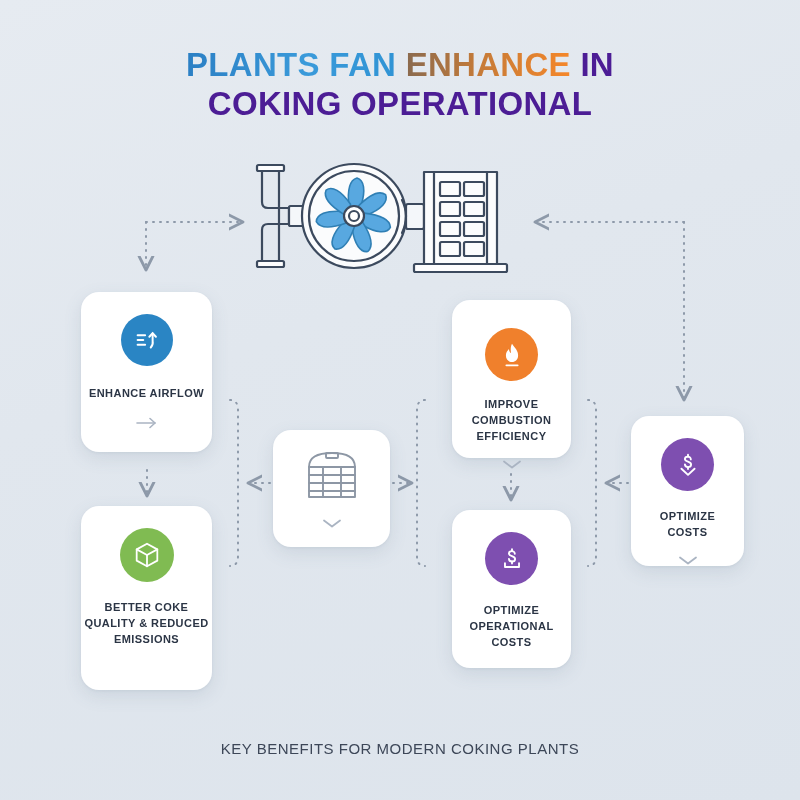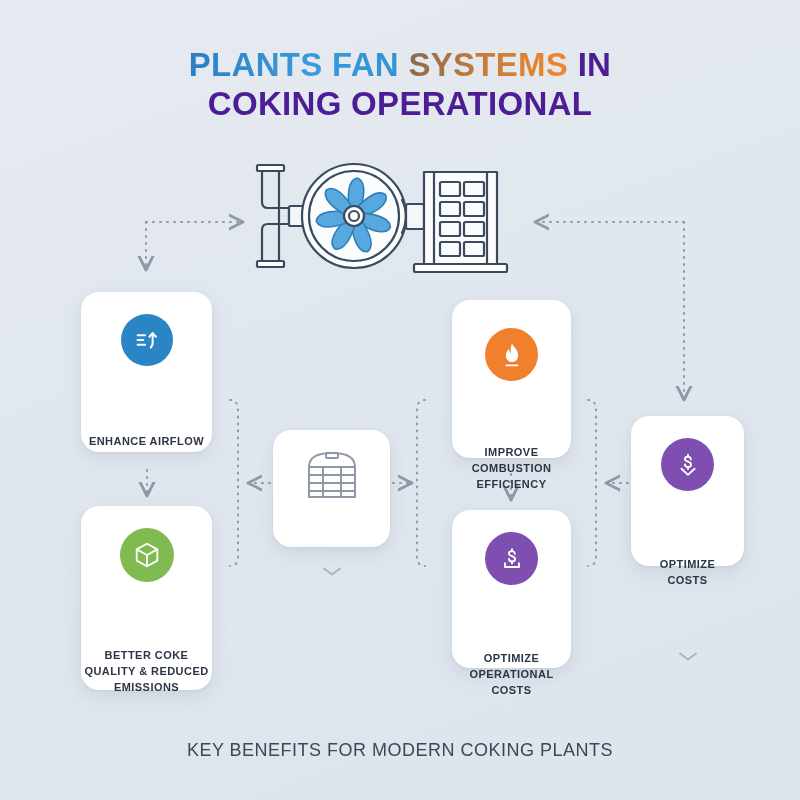--- a/index.html
+++ b/index.html
@@ -53,21 +53,21 @@
   }
   .t-dark { color: #4c1d95; }
 
   
   .footer-caption {
     position: absolute;
     left: 0;
     top: 740px;
     width: 800px;
     text-align: center;
-    font-size: 18px;
+    font-size: 15px;
     letter-spacing: 0.5px;
     color: #3d4758;
     font-weight: normal;
   }
 
   
   .hero-fan {
     position: absolute;
     left: 236px;
     top: 152px;
@@ -78,21 +78,20 @@
   
   .card {
     position: absolute;
     background: #ffffff;
     border-radius: 18px;
     box-shadow: 0 6px 18px rgba(80, 100, 125, 0.13), 0 1px 3px rgba(80,100,125,0.08);
     display: flex;
     flex-direction: column;
     align-items: center;
     box-sizing: border-box;
-    gap: 48px;
   }
   .card-icon {
     border-radius: 50%;
     display: flex;
     align-items: center;
     justify-content: center;
     flex: none;
   }
   .card-label {
     text-align: center;
@@ -126,21 +125,21 @@
     height: 800px;
     pointer-events: none;
   }
 </style>
 </head>
 <body>
 
 <div id="stage">
 
   <div class="title-block">
-    <div class="title-line"><span class="t-blue">PLANTS FAN </span><span class="t-orange">SYSTEMS</span><span class="t-dark"> IN</span></div>
+    <div class="title-line"><span class="t-blue">PLANTS FAN </span><span class="t-orange">ENHANCE</span><span class="t-dark"> IN</span></div>
     <div class="title-line t-dark">COKING OPERATIONAL</div>
   </div>
 
   <div class="hero-fan">
     <svg viewBox="0 0 290 128" width="290" height="128" aria-hidden="true">
       <g fill="none" stroke="#3c4a5e" stroke-width="2.2" stroke-linejoin="round" stroke-linecap="round">
 
         <rect x="21" y="13" width="27" height="6" rx="1.5" fill="#fdfdfe"></rect>
         <rect x="21" y="109" width="27" height="6" rx="1.5" fill="#fdfdfe"></rect>
         <path d="M26 19 L26 50 Q26 56 32 56 L53 56 L53 72 L32 72 Q26 72 26 78 L26 109"></path>

